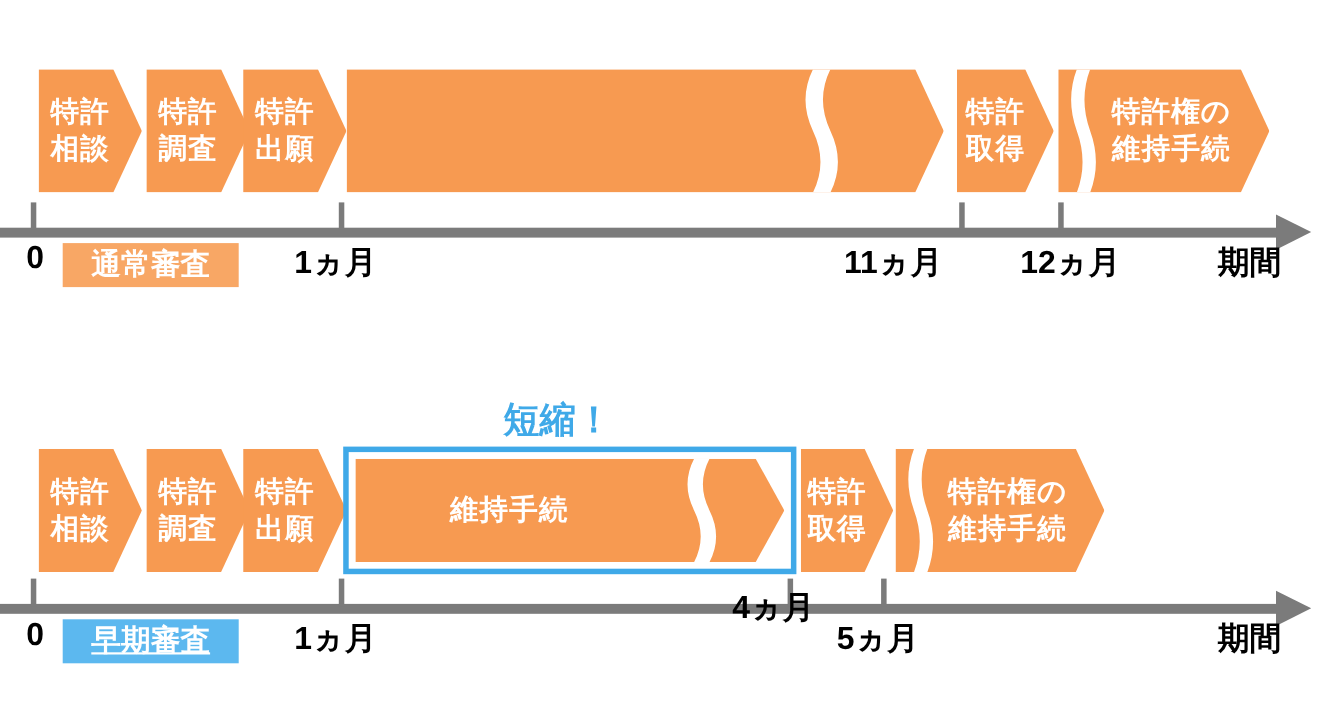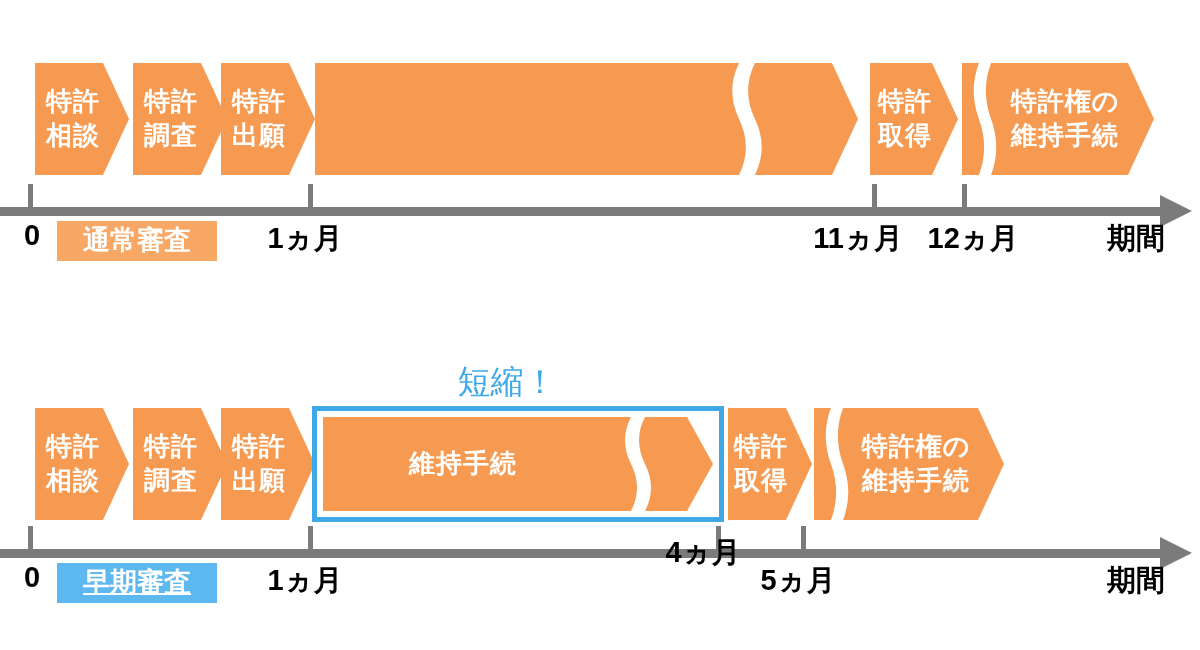--- a/index.html
+++ b/index.html
@@ -35,21 +35,21 @@
   }
   .tag{
     position:absolute;font-weight:bold;font-size:27px;color:#fff;
     padding:1px 26px 3px;white-space:nowrap;
   }
   .tag-orange{background:var(--orange-light);}
   .tag-blue{background:var(--blue-light);text-decoration:underline;}
   .hl-box{position:absolute;border:5px solid var(--blue);box-sizing:border-box;background:transparent;}
   .shuku{
     position:absolute;transform:translateX(-50%);color:var(--blue);
-    font-weight:normal;font-size:33px;white-space:nowrap;
+    font-weight:bold;font-size:33px;white-space:nowrap;
   }
 </style>
 </head>
 <body>
 
 <div class="canvas">
 
   <div class="chev" style="left:35px;top:63px;width:94px;height:112px;padding-right:18px">
     <span class="l">特許</span>
     <span class="l">相談</span>
@@ -85,21 +85,21 @@
   <div class="tl" style="left:0;top:207px;width:1164px"></div>
   <div class="tl-head" style="left:1160px;top:195px"></div>
   <div class="tick" style="left:28px;top:184px"></div>
   <div class="tick" style="left:308px;top:184px"></div>
   <div class="tick" style="left:872px;top:184px"></div>
   <div class="tick" style="left:962px;top:184px"></div>
 
   <div class="tlabel" style="left:32px;top:219px">0</div>
   <div class="tag tag-orange" style="left:57px;top:221px">通常審査</div>
   <div class="tlabel" style="left:305px;top:219px">1ヵ月</div>
-  <div class="tlabel" style="left:858px;top:219px">11ヵ月</div>
+  <div class="tlabel" style="left:812px;top:219px">11ヵ月</div>
   <div class="tlabel" style="left:973px;top:219px">12ヵ月</div>
   <div class="tlabel" style="left:1136px;top:219px">期間</div>
 
   <div class="shuku" style="left:507px;top:360px">短縮！</div>
 
   <div class="chev" style="left:35px;top:408px;width:94px;height:112px;padding-right:18px">
     <span class="l">特許</span>
     <span class="l">相談</span>
   </div>
   <div class="chev" style="left:133px;top:408px;width:94px;height:112px;padding-right:18px">

